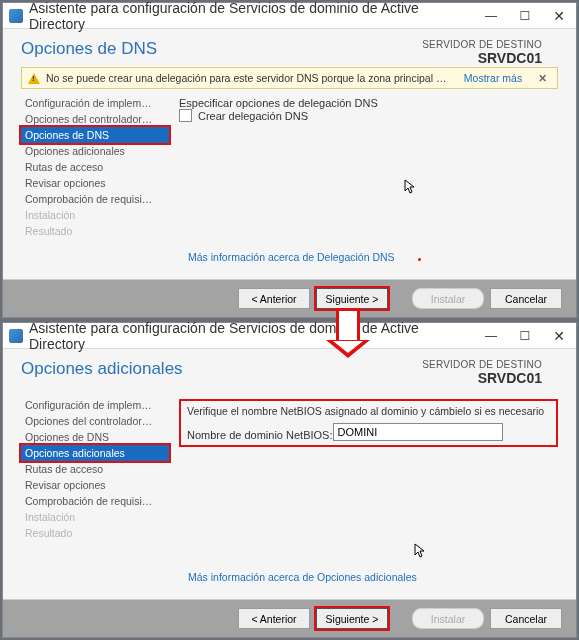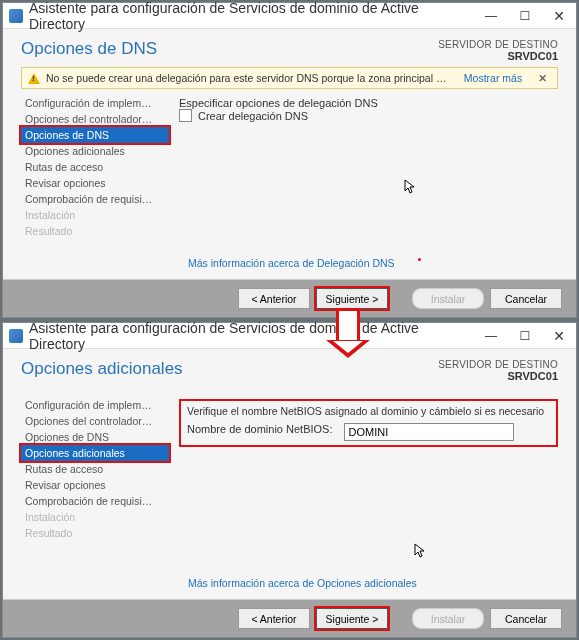--- a/index.html
+++ b/index.html
@@ -45,25 +45,25 @@
     height: 250px;
     position: relative;
   }
   .page-title {
     color: #2b73b7;
     font-size: 17px;
     font-weight: 300;
     margin-bottom: 8px;
   }
   .dest-box {
-    position: absolute; right: 18px; top: 10px; text-align: right;
+    position: absolute; right: 34px; top: 10px; text-align: right;
     color: #555; font-size: 10px;
   }
   .dest-label { letter-spacing: 0.2px; }
-  .dest-server { color: #333; font-weight: 600; font-size: 11px; }
+  .dest-server { color: #333; font-weight: 600; font-size: 14px; }
   .warning-bar {
     background: #fff9e0;
     border: 1px solid #d9cf7d;
     padding: 4px 6px;
     display: flex;
     align-items: center;
     gap: 6px;
     margin-bottom: 6px;
     font-size: 10.5px;
     color: #333;
@@ -112,21 +112,21 @@
   }
   .section-heading { color: #333; }
   .chk-row { display: flex; align-items: center; gap: 6px; margin-bottom: 4px; }
   .chk {
     width: 13px; height: 13px;
     border: 1px solid #888; background: #fff;
   }
   .info-link {
     position: absolute;
     left: 185px;
-    bottom: 10px;
+    bottom: 16px;
     color: #1e6fbf;
     font-size: 10.5px;
     cursor: pointer;
   }
   .button-bar {
     border-top: 1px solid #ccc;
     background: #a3a3a3;
     padding: 8px 14px;
     display: flex;
     justify-content: flex-end;
@@ -142,21 +142,21 @@
     cursor: pointer;
     display: inline-flex;
     align-items: center;
     justify-content: center;
   }
   .btn.primary { border: 1px solid #555; }
   .btn.disabled { color: #aaa; border-color: #ccc; cursor: default; border-radius: 9px; }
 
   .field-group { border: 2px solid #d11; padding: 4px 6px; margin-bottom: 4px; }
   .field-label { margin-bottom: 6px; font-size: 10.5px; }
-  .field-row { display: flex; align-items: flex-start; gap: 11px; }
+  .field-row { display: flex; align-items: flex-end; gap: 0; }
   .input-box {
     border: 1px solid #888;
     background: #fff;
     height: 18px;
     padding: 1px 4px;
     font-size: 11px;
     width: 170px;
   }
 
   .arrow-wrap {

